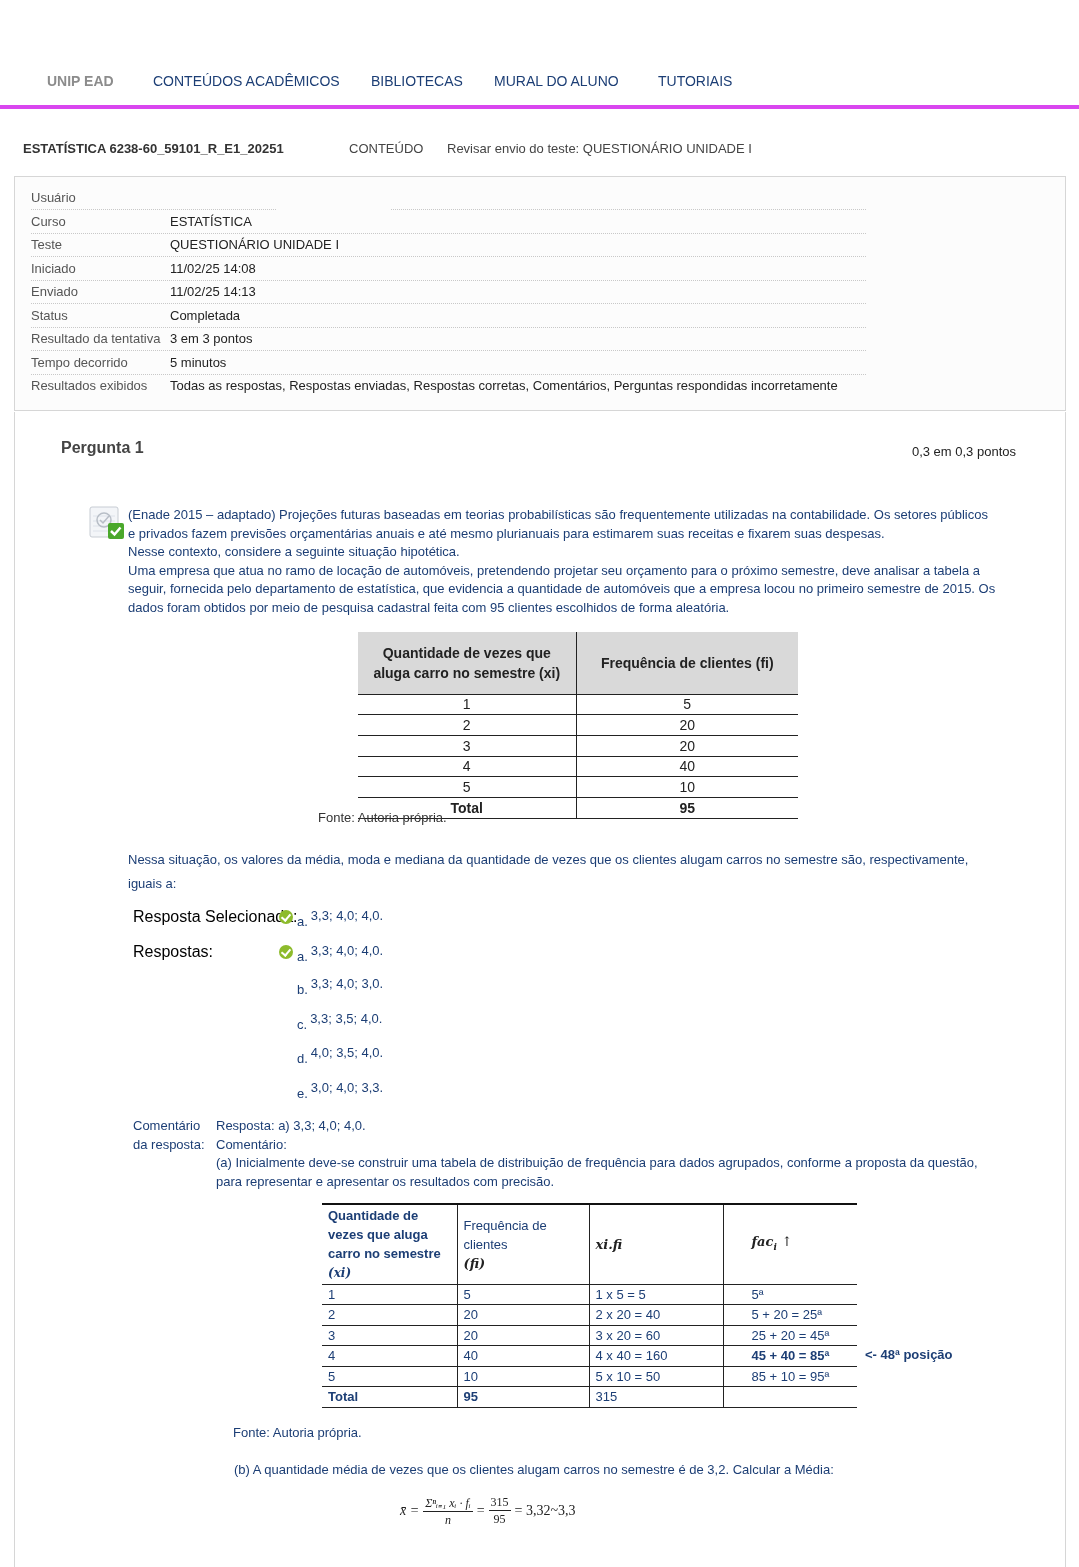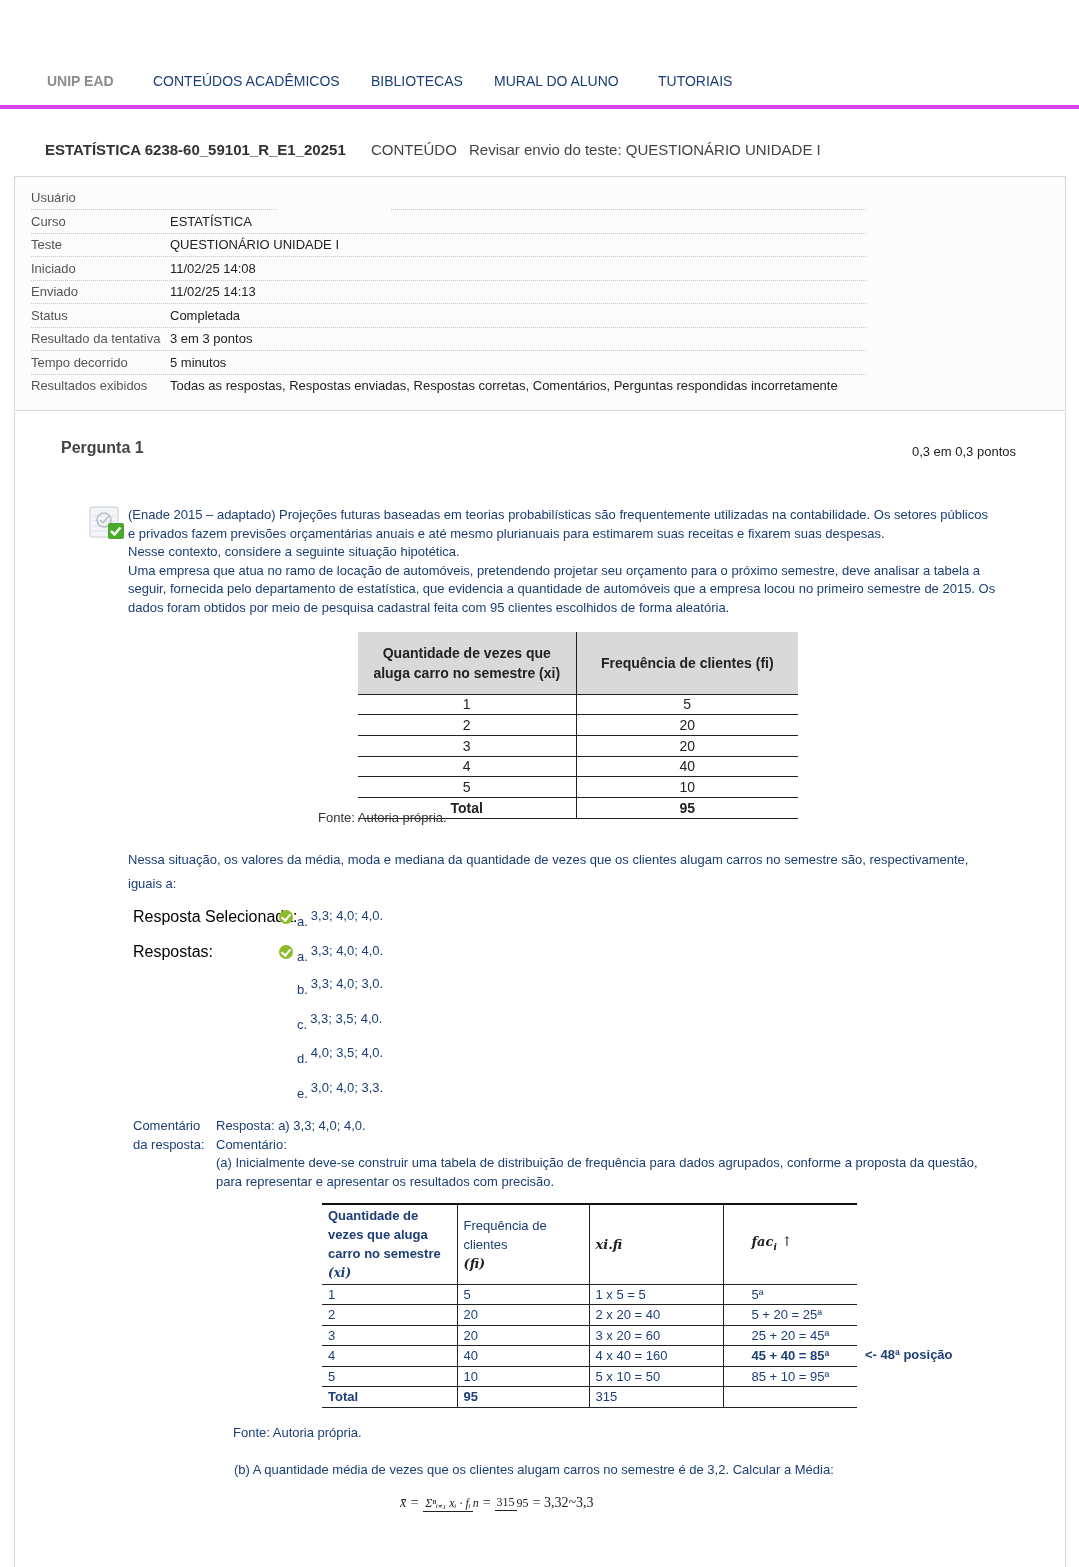--- a/index.html
+++ b/index.html
@@ -3,21 +3,21 @@
 <meta charset="utf-8">
 <style>
   * { box-sizing: border-box; margin: 0; padding: 0; }
   html, body { width: 1079px; height: 1567px; background: #ffffff; overflow: hidden; }
   body { font-family: "Liberation Sans", "DejaVu Sans", sans-serif; font-size: 13px; color: #333; position: relative; }
 
   .topnav { position: absolute; left: 0; top: 12px; width: 1079px; height: 97px; border-bottom: 4px solid #d946ef; }
   .topnav .item { position: absolute; top: 61px; font-size: 14px; color: #1c3e75; text-decoration: none; white-space: nowrap; }
   .topnav .item.brand { color: #8c8c8c; font-weight: bold; }
 
-  .breadcrumb { position: absolute; top: 141px; left: 0; width: 1022px; height: 18px; font-size: 15px; margin-left: 22px; }
+  .breadcrumb { position: absolute; top: 141px; left: 0; width: 1022px; height: 18px; font-size: 13px; }
   .breadcrumb .course { position: absolute; left: 23px; font-weight: bold; color: #333; }
   .breadcrumb .content { position: absolute; left: 349px; color: #444; }
   .breadcrumb .page { position: absolute; left: 447px; color: #444; }
 
   .info-box { position: absolute; left: 14px; top: 176px; width: 1052px; height: 235px; border: 1px solid #d6d6d6; background: #fcfcfc; }
   .info-row { position: absolute; left: 16px; height: 23px; font-size: 13px; color: #222; }
   .info-row .lbl { position: absolute; left: 0; top: 3px; color: #555; white-space: nowrap; }
   .info-row .val { position: absolute; left: 139px; top: 3px; white-space: nowrap; }
   .info-row .line { position: absolute; left: 0; bottom: 0; width: 835px; border-bottom: 1px dotted #c8c8c8; }
   .info-row .line.partial { left: 0; width: 245px; }
@@ -60,21 +60,21 @@
   .table2 th .b { font-weight: bold; }
   .table2 th.math { font-family: "DejaVu Serif", serif; font-style: italic; font-weight: bold; color: #222; }
   .table2 td { height: 20.5px; }
   .table2 td.bold, .table2 tr.total td.bold { font-weight: bold; }
   .table2 .w1 { width: 135px; } .table2 .w2 { width: 132px; } .table2 .w3 { width: 134px; } .table2 .w4 { width: 134px; }
   .pos-note { position: absolute; left: 850px; top: 935px; font-size: 13px; font-weight: bold; color: #1c3e75; }
 
   .fonte2 { position: absolute; left: 218px; top: 1013px; font-size: 13px; color: #1c3e75; }
   .b-text { position: absolute; left: 219px; top: 1050px; font-size: 13px; color: #1c3e75; }
   .formula { position: absolute; left: 385px; top: 1082px; font-family: "Liberation Serif", serif; font-size: 14px; color: #222; display: flex; align-items: center; }
-  .frac { display: inline-flex; flex-direction: row; align-items: center; margin: 0 4px; }
+  .frac { display: inline-flex; flex-direction: column; align-items: center; margin: 0 4px; }
   .frac .num { border-bottom: 1px solid #222; padding: 0 2px; font-size: 12px; }
   .frac .den { font-size: 12px; font-style: italic; padding-top: 1px; }
 </style>
 </head>
 <body>
 
 <div class="topnav">
   <a class="item brand" style="left:47px">UNIP EAD</a>
   <a class="item" style="left:153px">CONTEÚDOS ACADÊMICOS</a>
   <a class="item" style="left:371px">BIBLIOTECAS</a>

